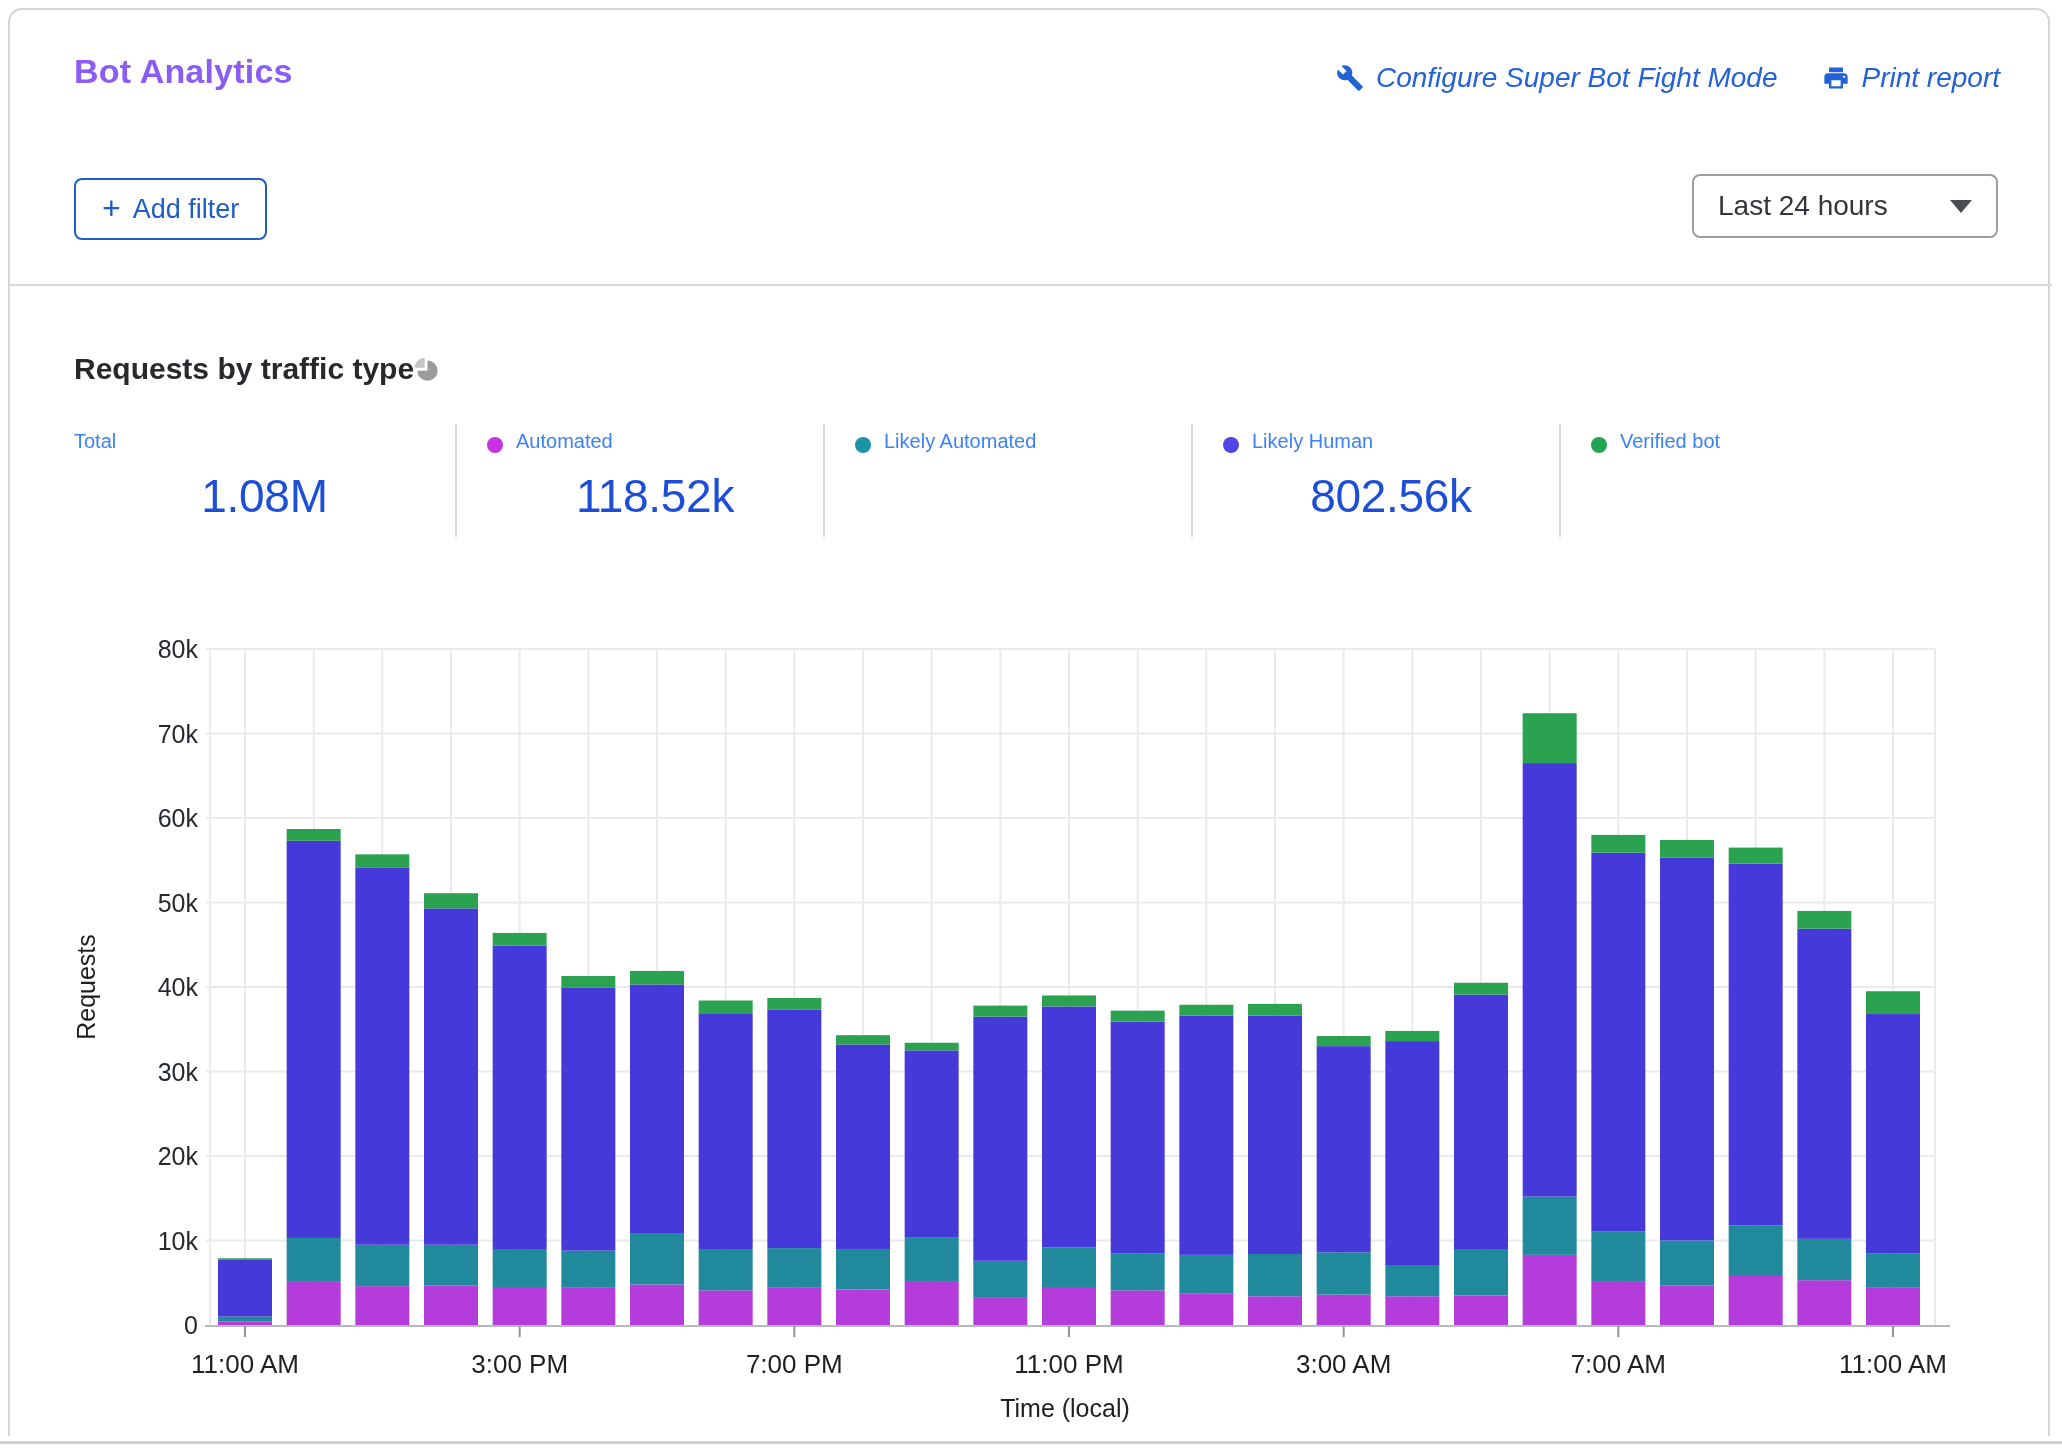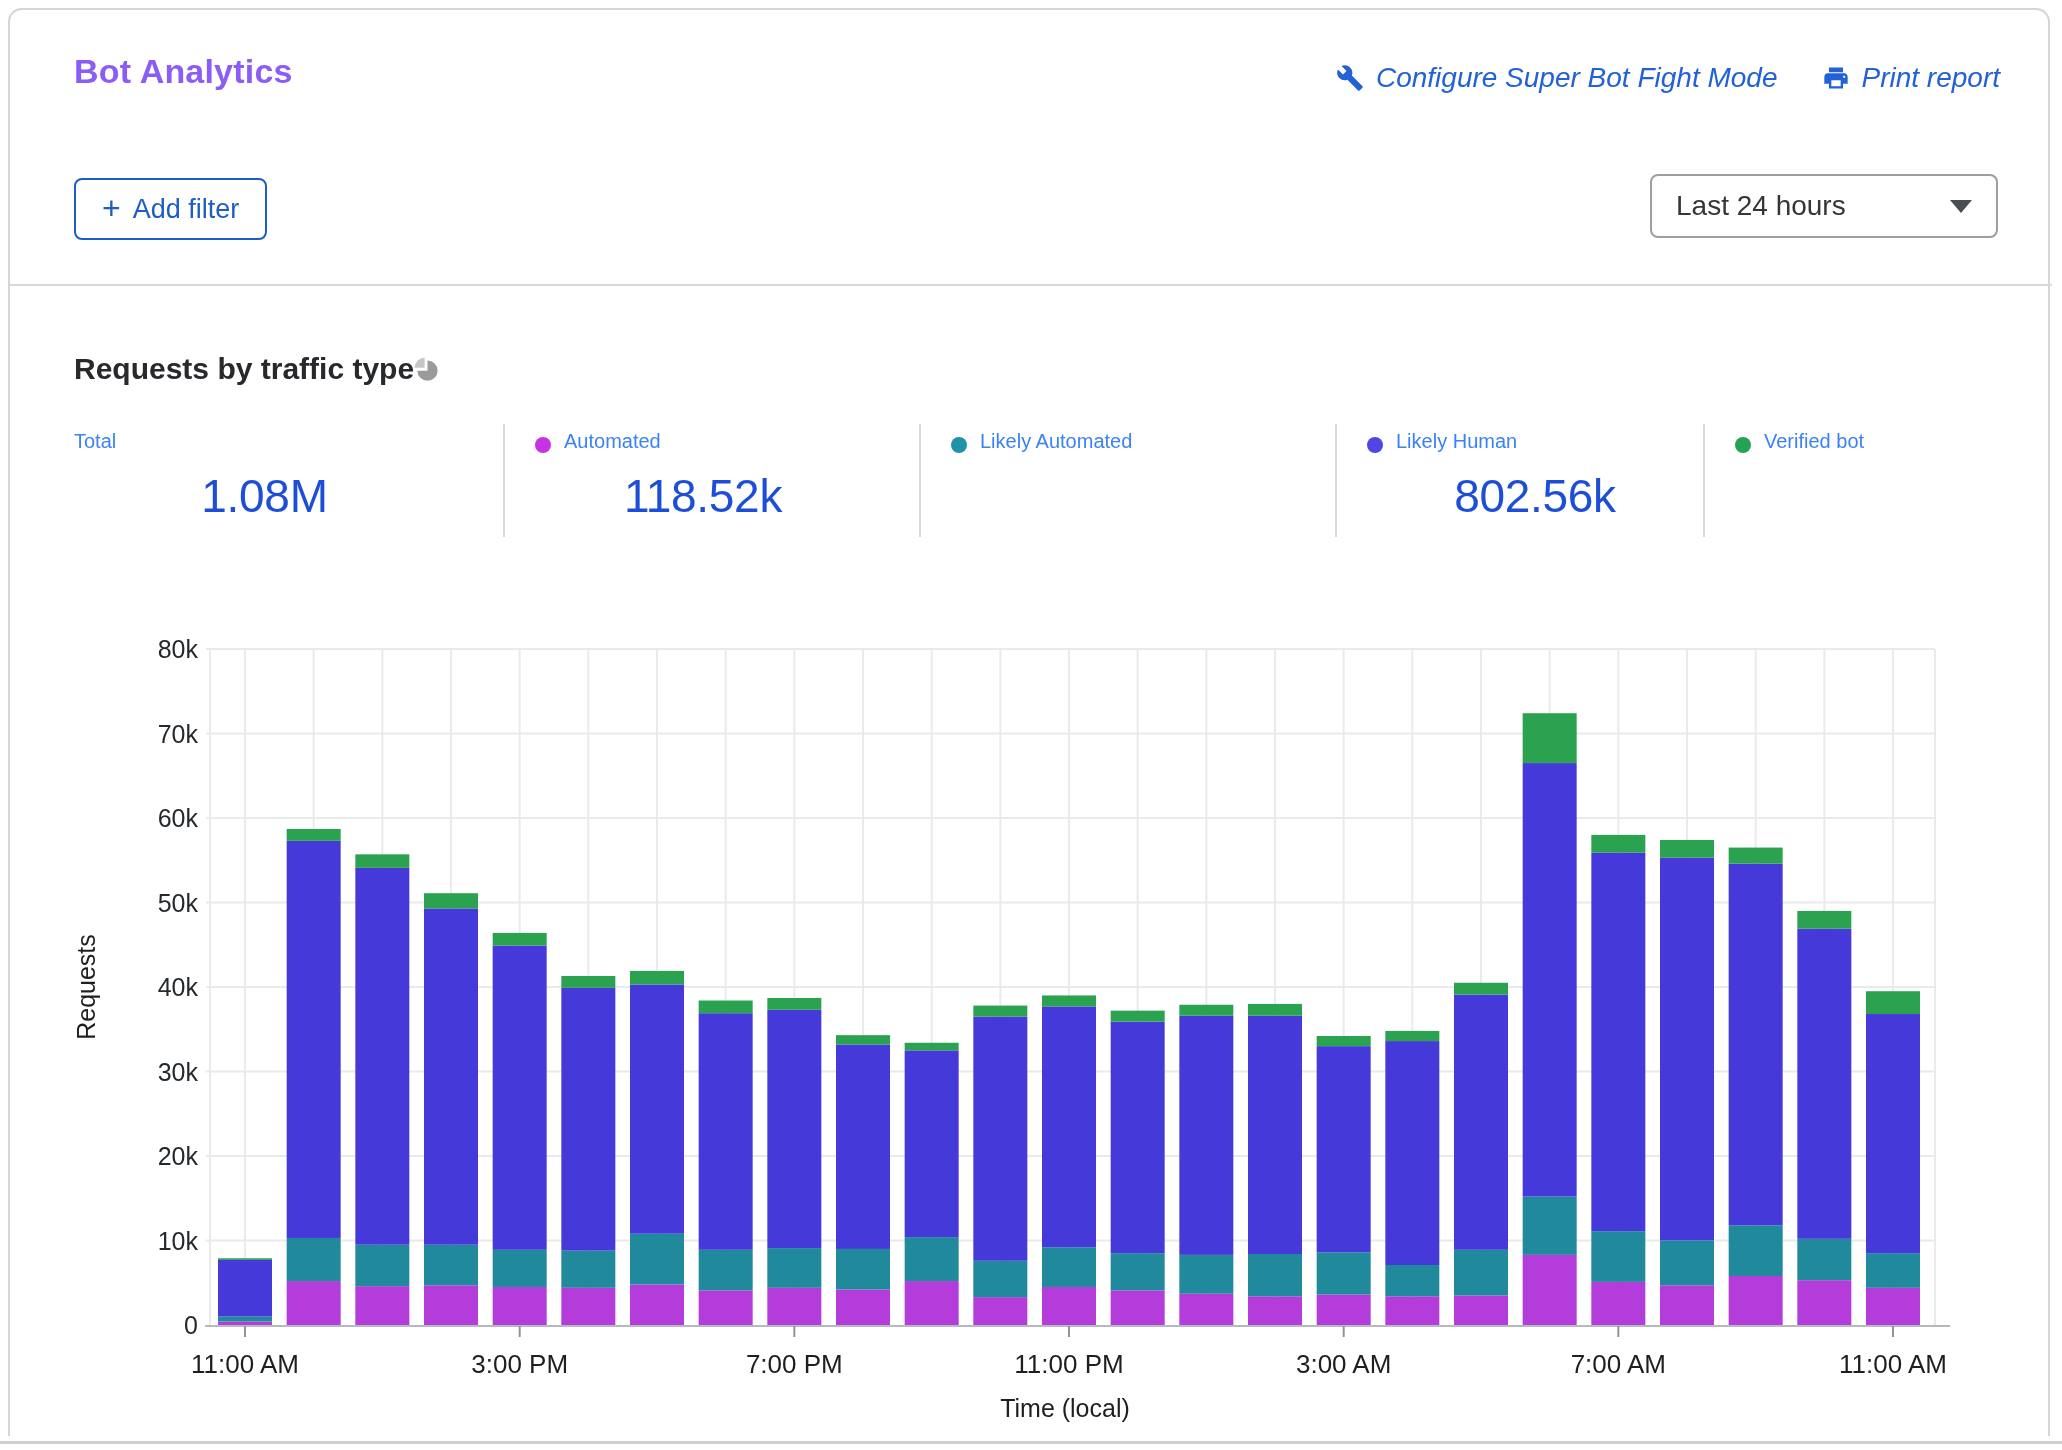--- a/index.html
+++ b/index.html
@@ -24,38 +24,38 @@
   .hlink{display:flex;align-items:center;gap:12px;color:#2261d6;cursor:pointer;white-space:nowrap;font-style:italic;}
   .hlink svg{width:28px;height:28px;display:block;}
   .btn-add-filter{
     position:absolute;left:74px;top:178px;height:62px;box-sizing:border-box;
     display:inline-flex;align-items:center;gap:12px;padding:0 26px;
     border:2px solid #1d5dc4;border-radius:8px;background:#fff;color:#1d5dc4;
     font-size:27px;font-family:inherit;cursor:pointer;
   }
   .btn-add-filter .plus{font-size:32px;font-weight:500;line-height:1;margin-top:-3px;}
   .select-range{
-    position:absolute;top:174px;right:64px;width:348px;height:64px;box-sizing:border-box;
+    position:absolute;top:174px;right:64px;width:306px;height:64px;box-sizing:border-box;
     border:2px solid #9b9ea3;border-radius:8px;background:#fff;
     display:flex;align-items:center;padding:0 24px;
     font-size:28px;color:#33363a;cursor:pointer;
   }
   .select-range .caret{
     margin-left:auto;width:0;height:0;
     border-left:11px solid transparent;border-right:11px solid transparent;
     border-top:13px solid #4a4d52;
   }
   .header-divider{position:absolute;left:10px;top:284px;width:2042px;height:2px;background:#d8d8d8;}
   .section-title-row{position:absolute;left:74px;top:352px;display:flex;align-items:center;}
   .section-title{font-size:30px;font-weight:700;color:#27292c;}
   .pie-icon svg{width:27px;height:27px;display:block;}
   .stats-row{position:absolute;left:74px;top:424px;width:1930px;display:flex;}
   .stat{box-sizing:border-box;padding:6px 0 14px 0;}
   .stat:nth-child(1){width:381px;}
-  .stat:nth-child(2),.stat:nth-child(3),.stat:nth-child(4){width:368px;margin-left:48px;}
+  .stat:nth-child(2),.stat:nth-child(3),.stat:nth-child(4){width:368px;}
   .stat:nth-child(5){flex:1;}
   .stat + .stat{border-left:2px solid #d8d8d8;padding-left:30px;}
   .stat-label{display:flex;align-items:flex-end;gap:13px;font-size:20px;color:#3b82f6;}
   .stat-dot{width:16px;height:16px;border-radius:50%;flex:0 0 auto;}
   .stat-value{margin-top:16px;font-size:46px;font-weight:400;color:#1d4ed8;letter-spacing:-.3px;text-align:center;}
   .chart-wrap{position:absolute;left:60px;top:628px;width:1900px;height:800px;}
   svg text{font-family:"Liberation Sans",sans-serif;}
 </style>
 </head>
 <body>

